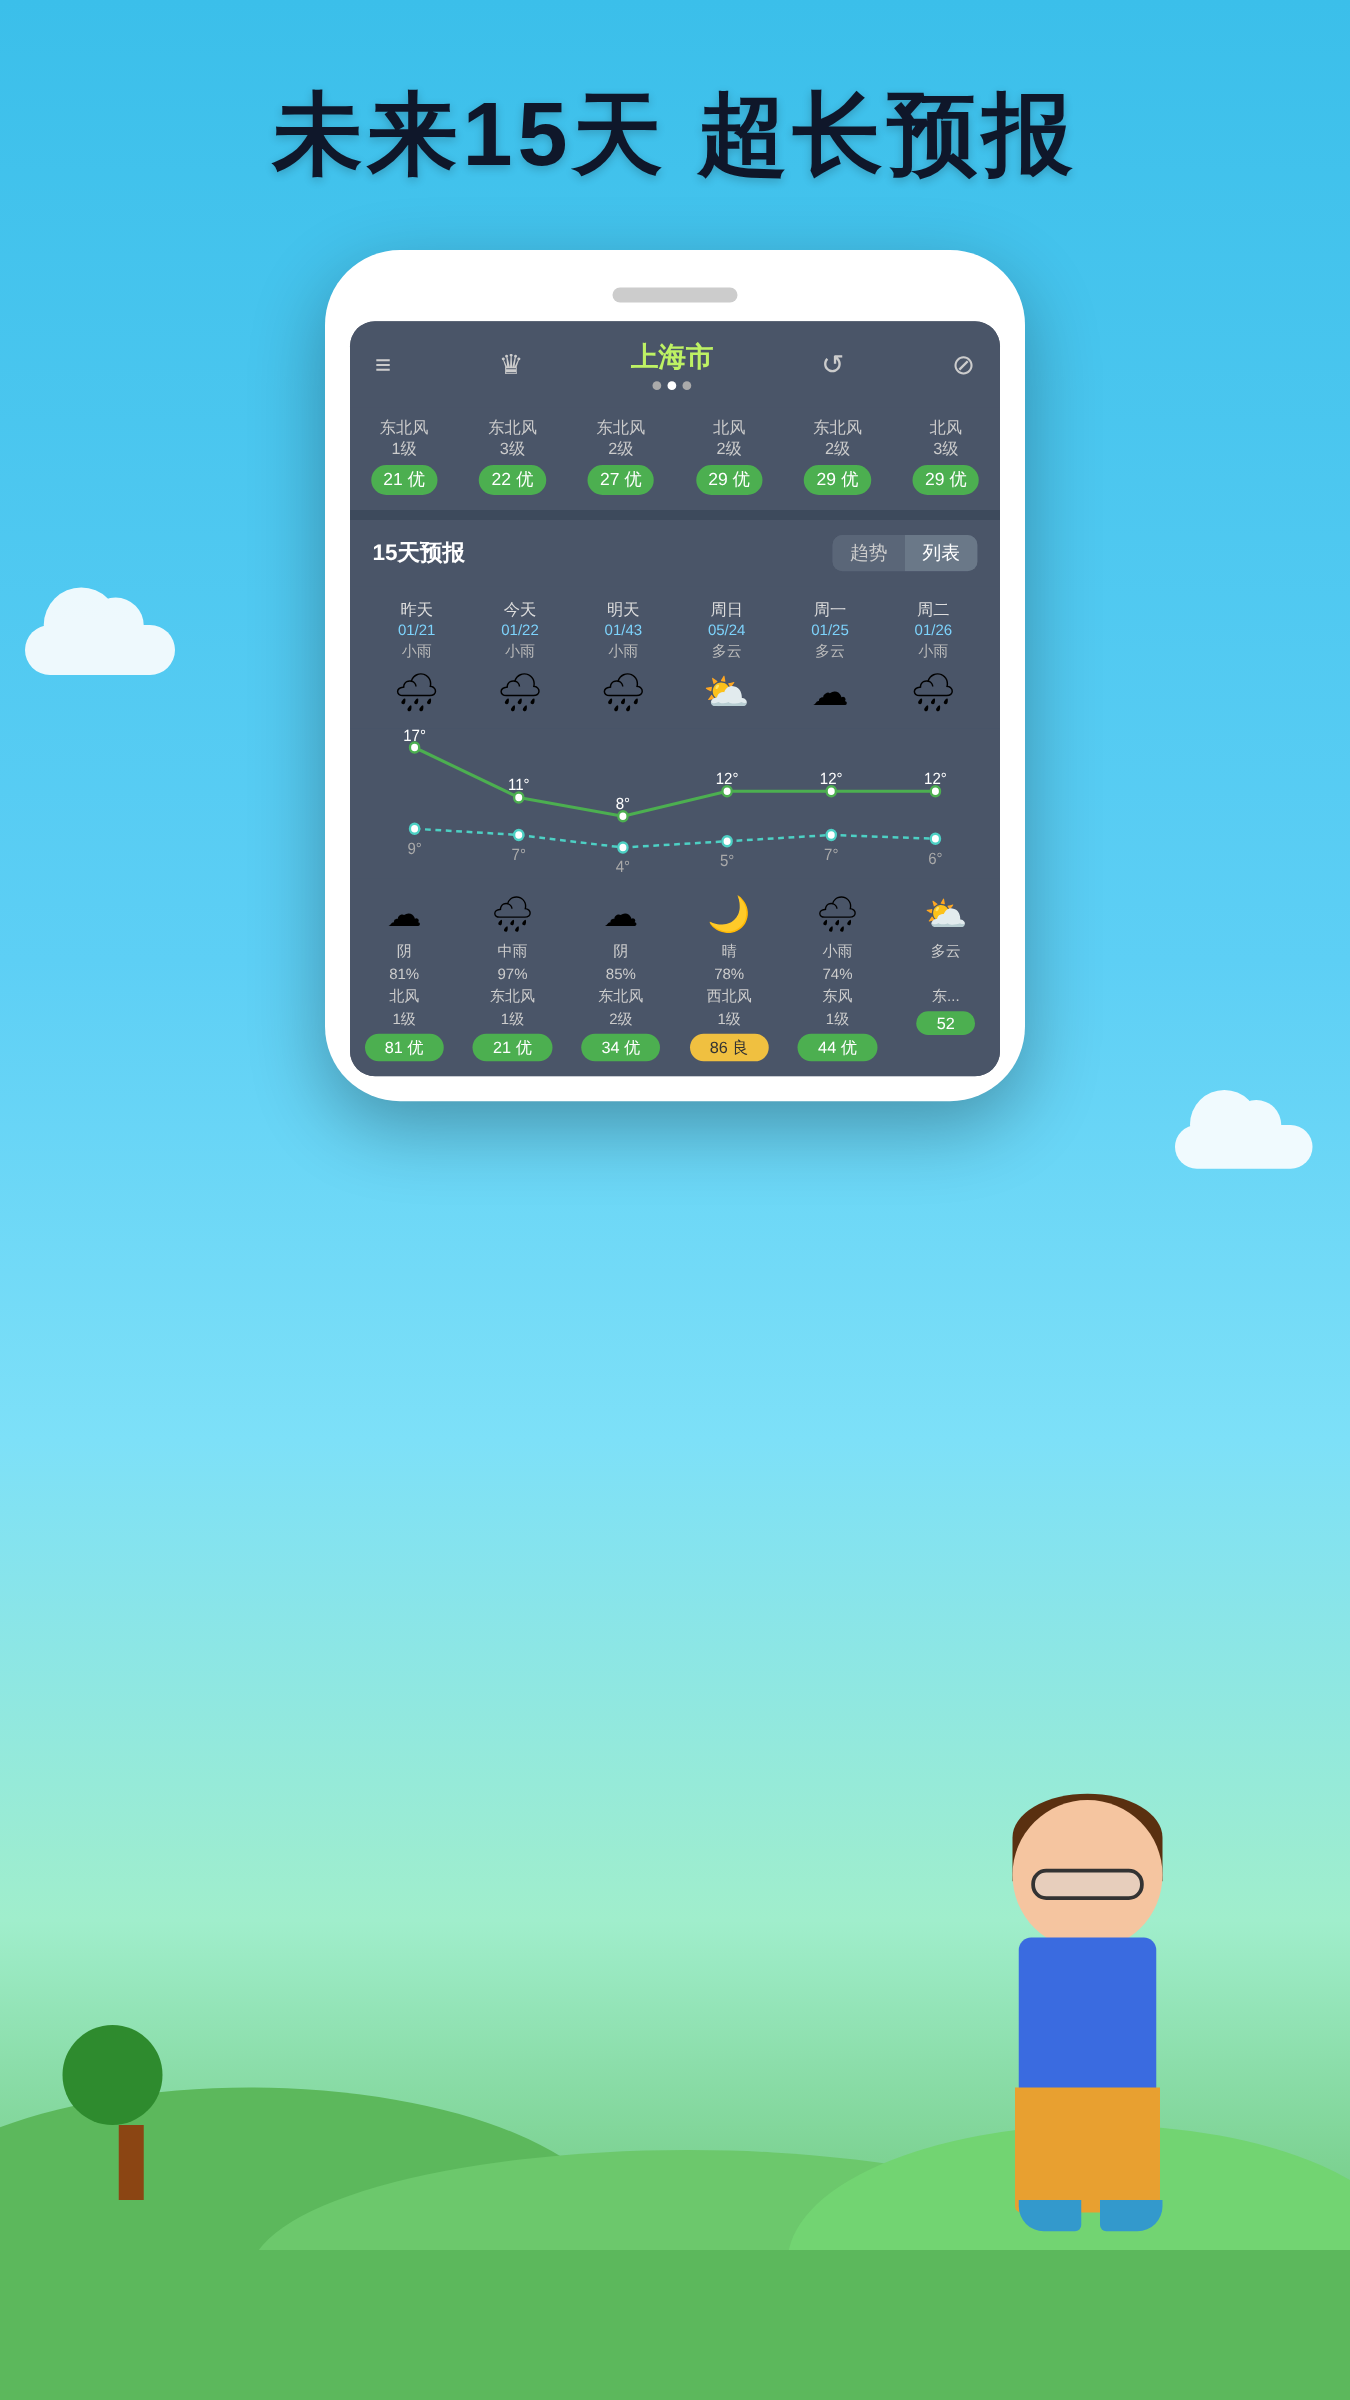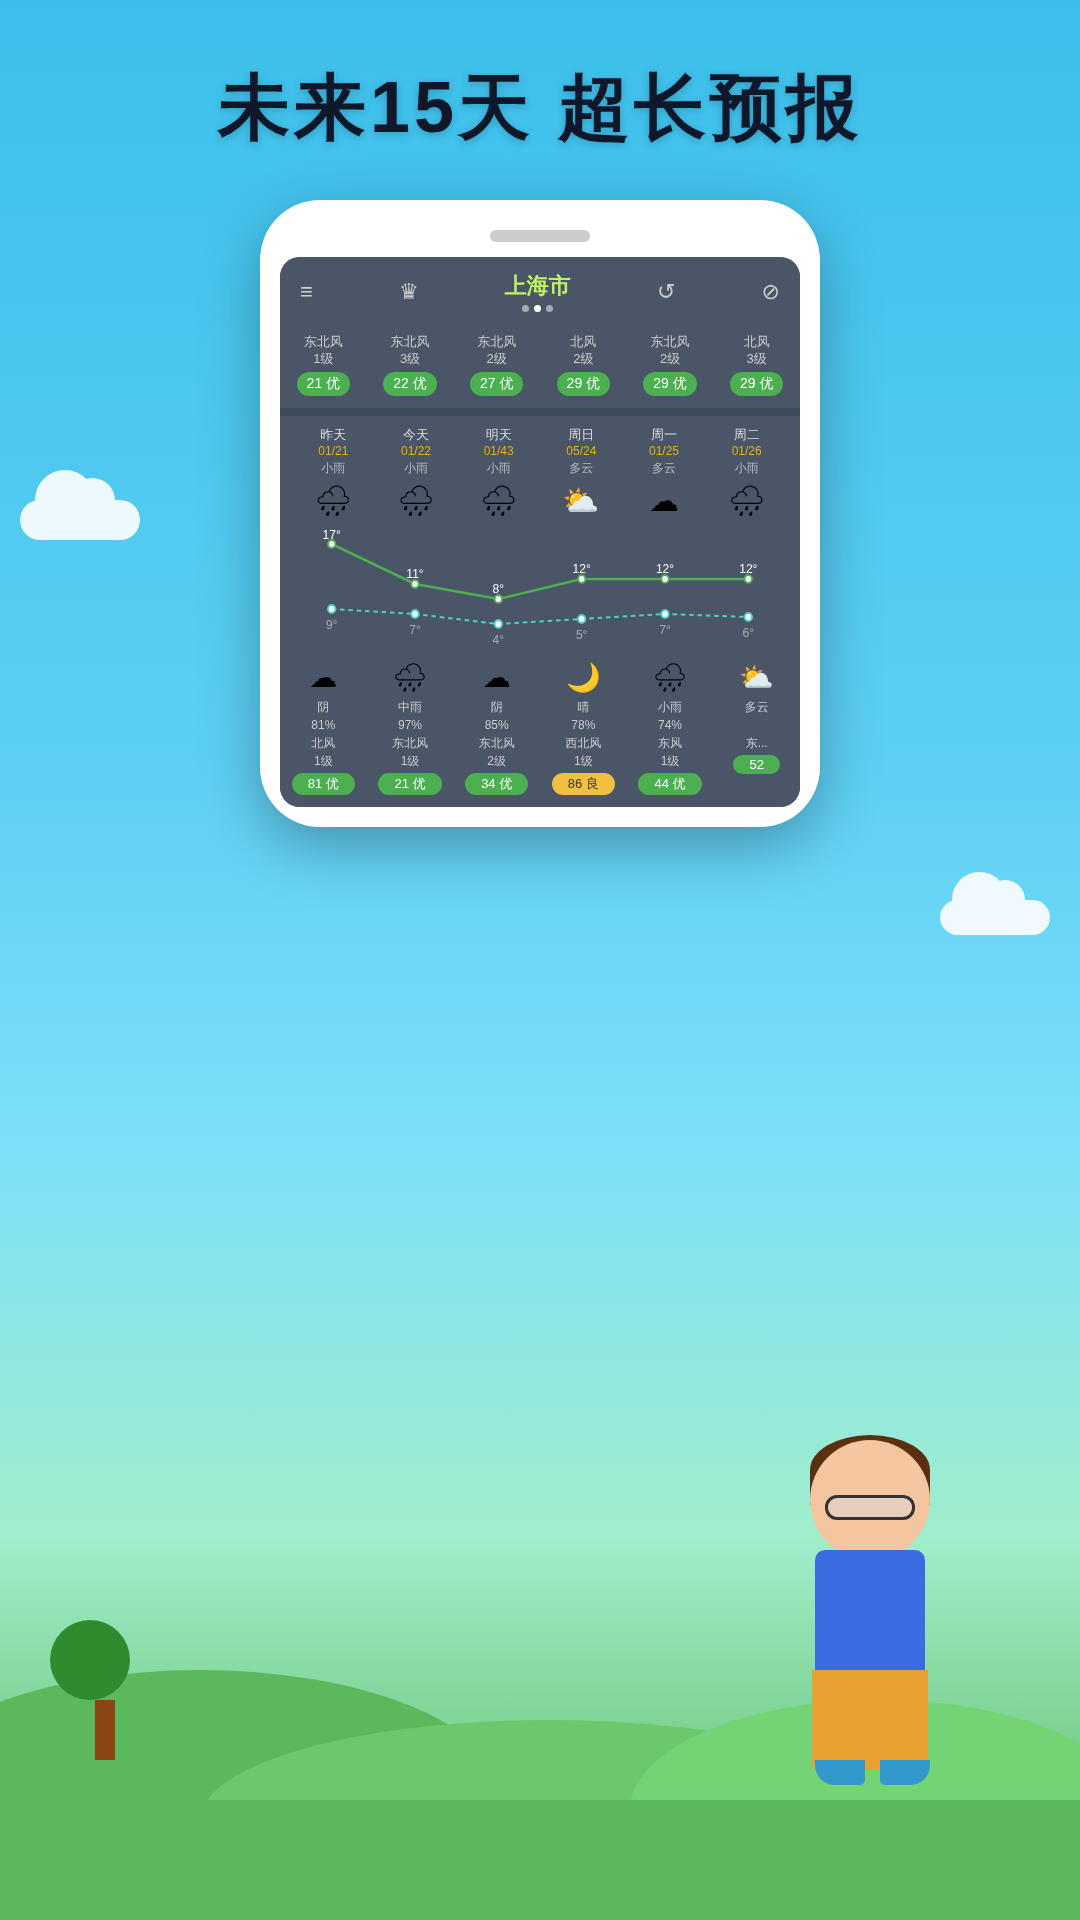--- a/index.html
+++ b/index.html
@@ -349,21 +349,21 @@
       text-align: center;
     }
 
     .day-label {
       color: #ddd;
       font-size: 13px;
       line-height: 1.4;
     }
 
     .day-date {
-      color: #eab308;
+      color: #7dd3fc;
       font-size: 12px;
     }
 
     .day-weather-text {
       color: #bbb;
       font-size: 12px;
       margin-top: 2px;
     }
 
     
@@ -504,20 +504,27 @@
           <span class="aqi-badge">29 优</span>
         </div>
         <div class="aqi-col">
           <div class="aqi-wind">北风<br>3级</div>
           <span class="aqi-badge">29 优</span>
         </div>
       </div>
 
       <div class="section-divider"></div>
 
+      <div class="forecast-header">
+        <span class="forecast-title">15天预报</span>
+        <div class="forecast-tabs">
+          <span class="forecast-tab">趋势</span>
+          <span class="forecast-tab active">列表</span>
+        </div>
+      </div>
 
       <div class="days-row">
         <div class="day-col">
           <div class="day-label">昨天</div>
           <div class="day-date">01/21</div>
           <div class="day-weather-text">小雨</div>
           <div class="weather-icon">🌧</div>
         </div>
         <div class="day-col">
           <div class="day-label">今天</div>

